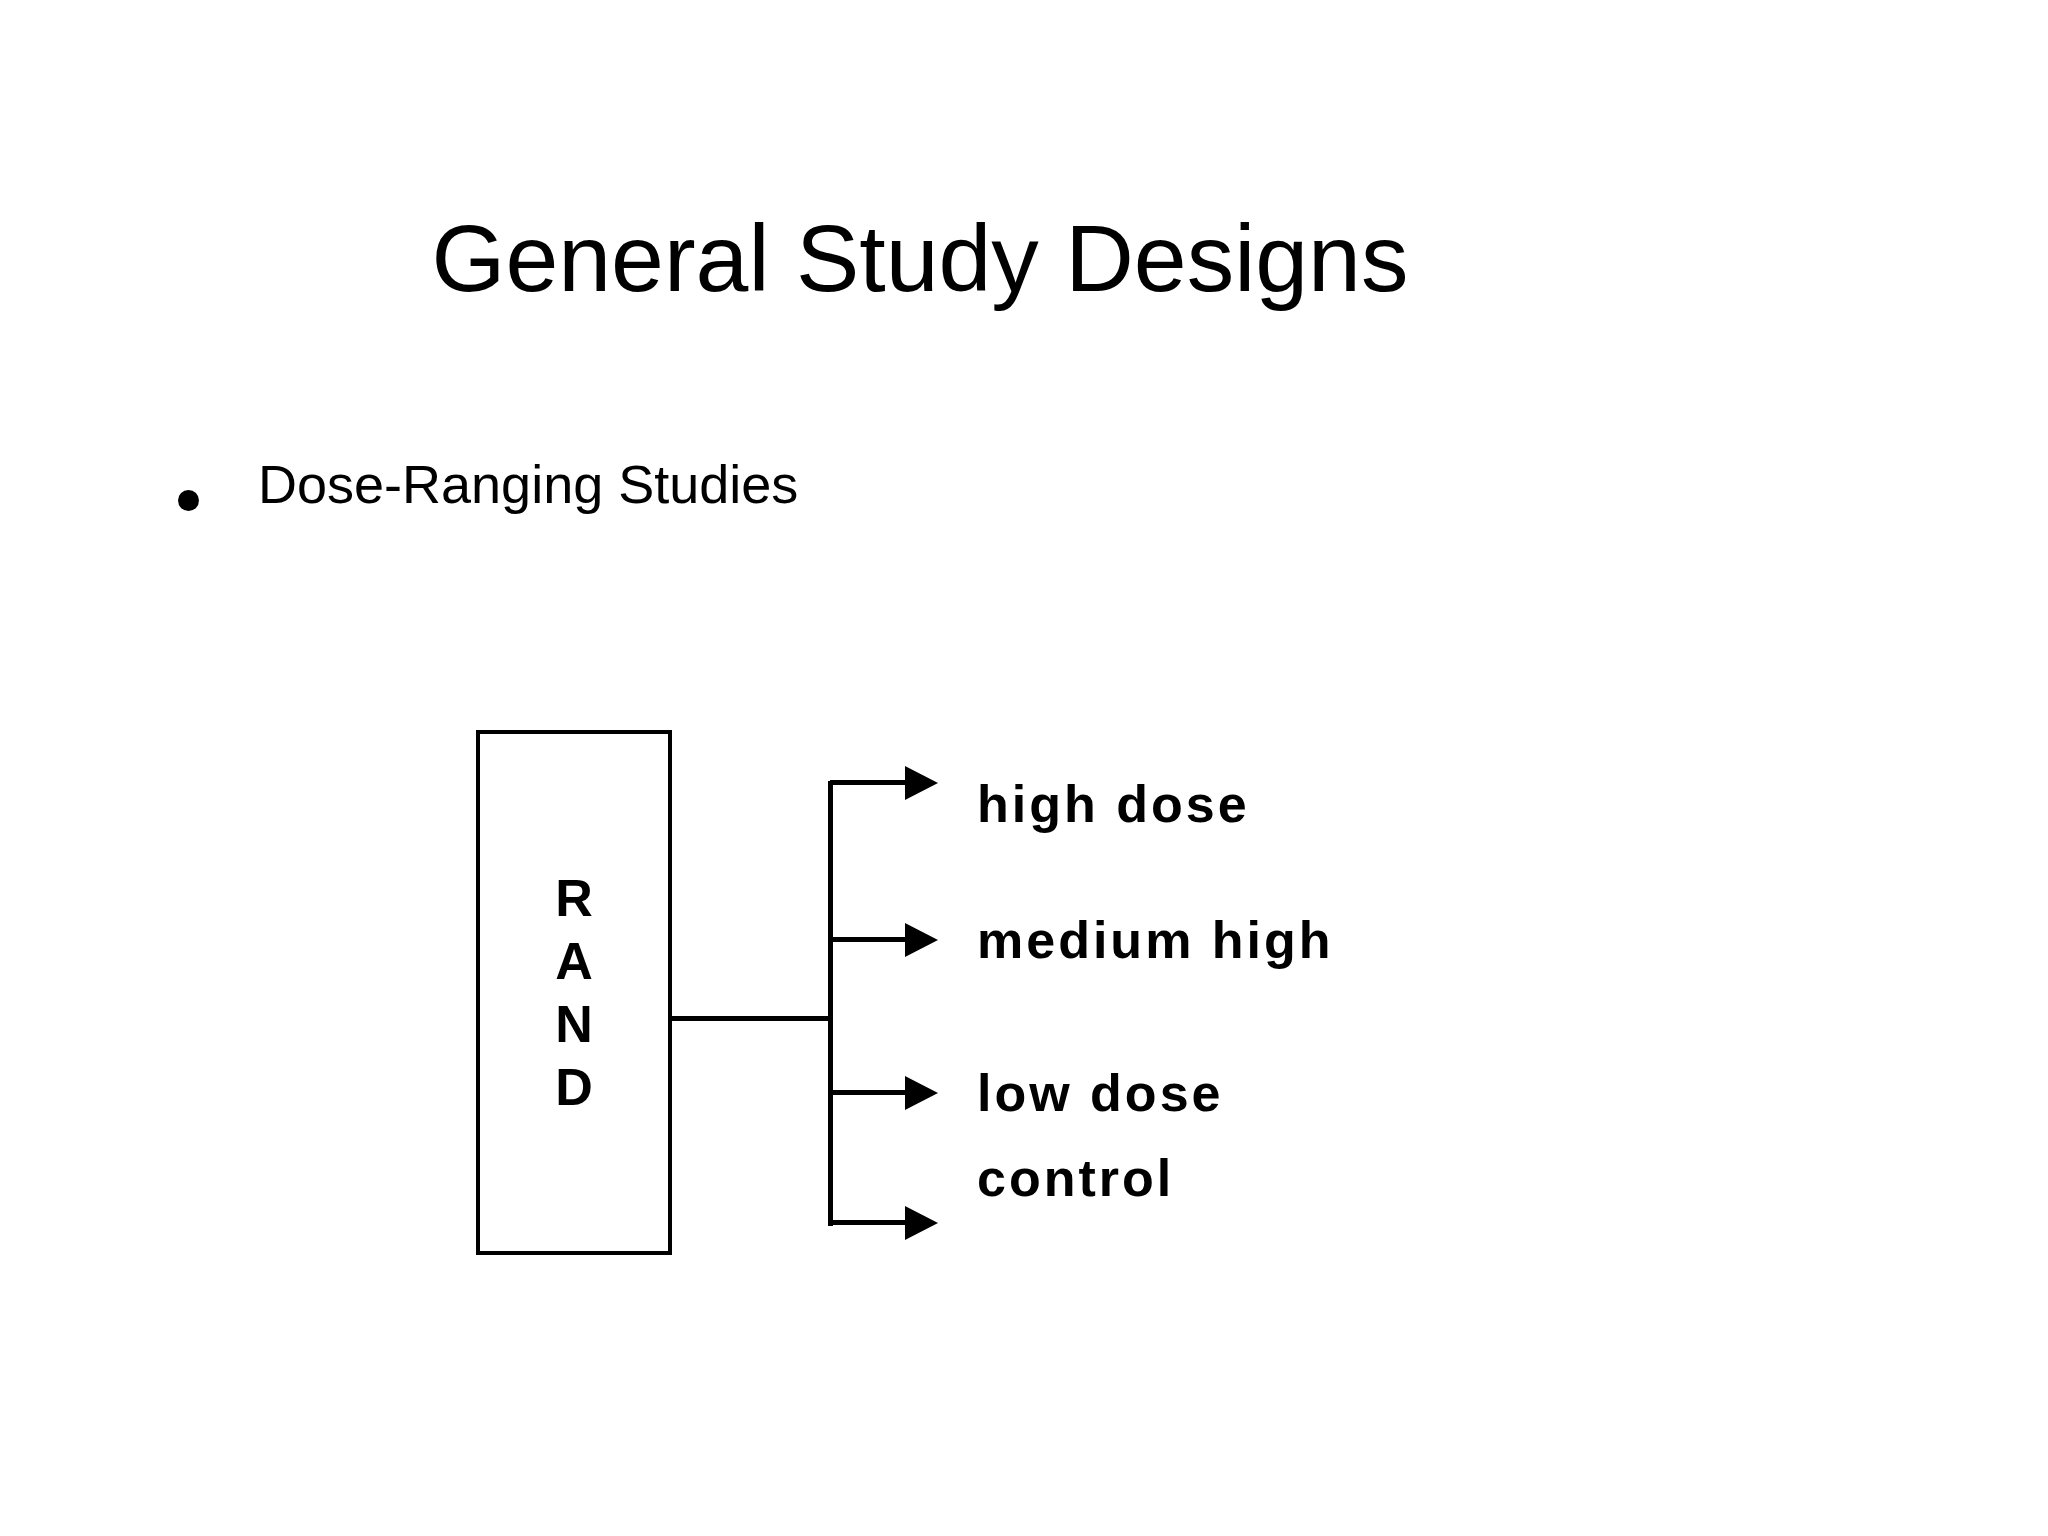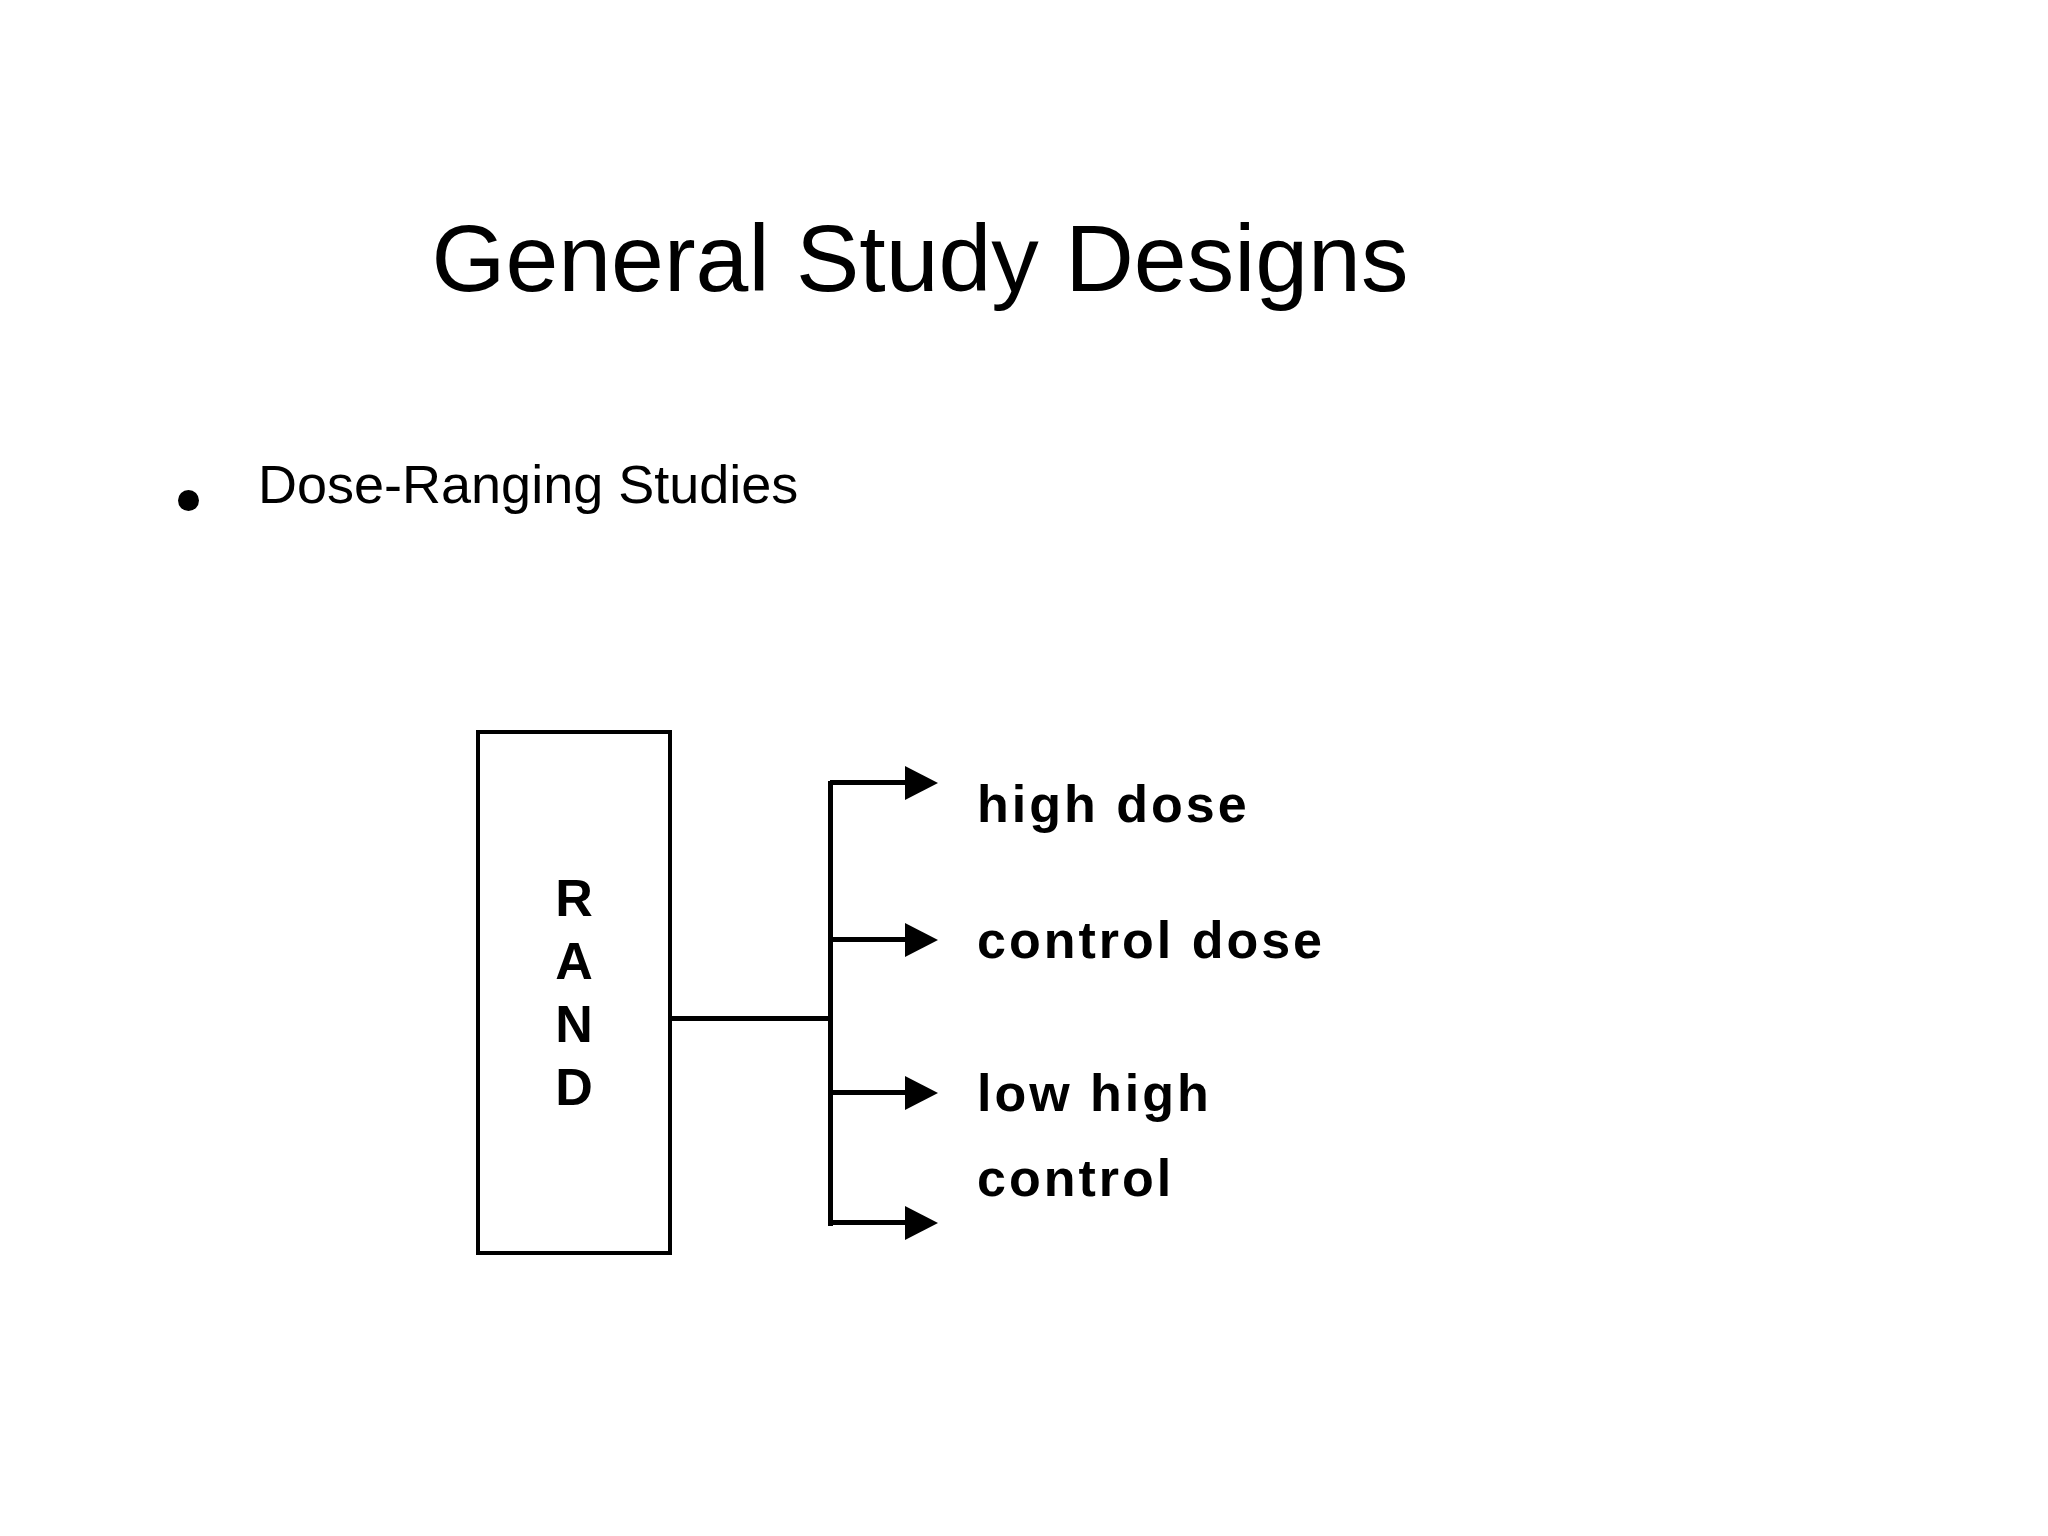--- a/index.html
+++ b/index.html
@@ -164,27 +164,27 @@
 
     <div class="branch b1">
       <div class="branch-line"></div>
       <div class="arrow-head"></div>
       <div class="branch-label">high dose</div>
     </div>
 
     <div class="branch b2">
       <div class="branch-line"></div>
       <div class="arrow-head"></div>
-      <div class="branch-label">control dose</div>
+      <div class="branch-label">medium high</div>
     </div>
 
     <div class="branch b3">
       <div class="branch-line"></div>
       <div class="arrow-head"></div>
-      <div class="branch-label">low high</div>
+      <div class="branch-label">low dose</div>
     </div>
 
     <div class="branch b4">
       <div class="branch-line"></div>
       <div class="arrow-head"></div>
       <div class="branch-label">control</div>
     </div>
 
   </div>
 </div>

